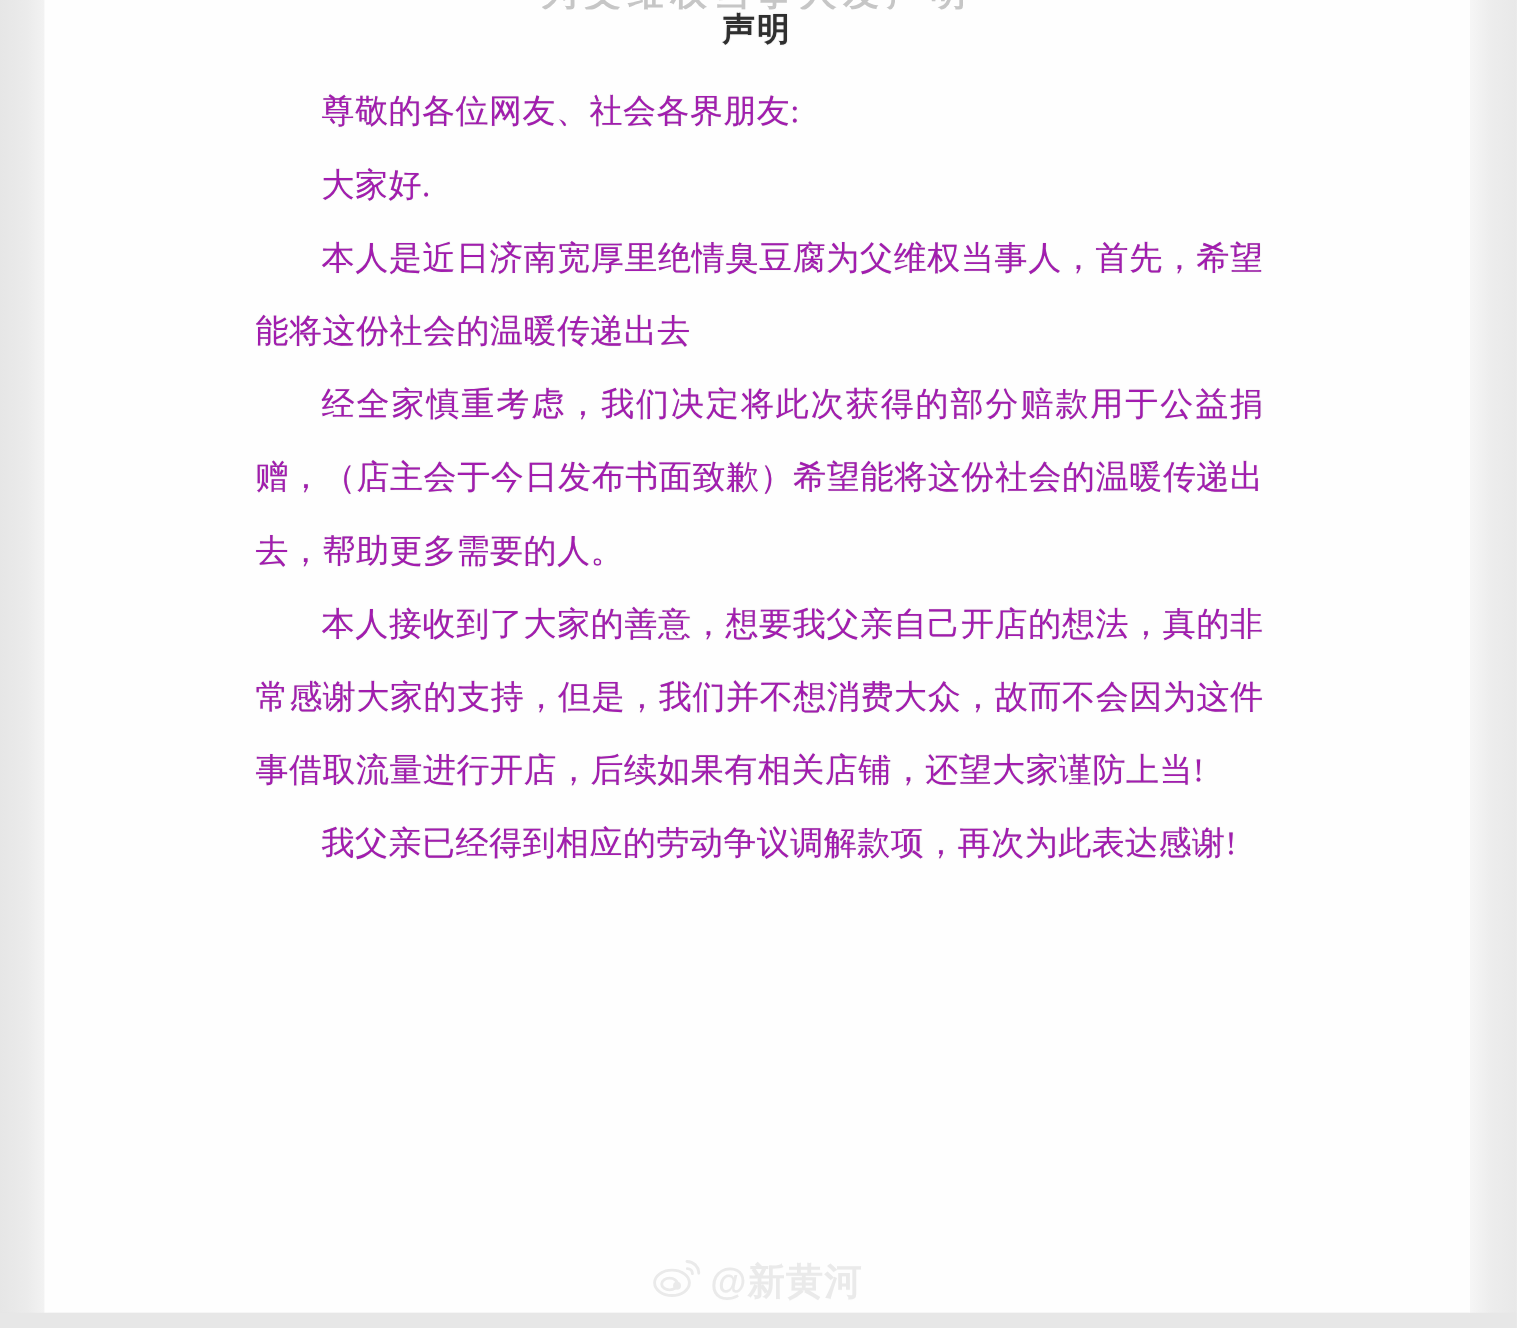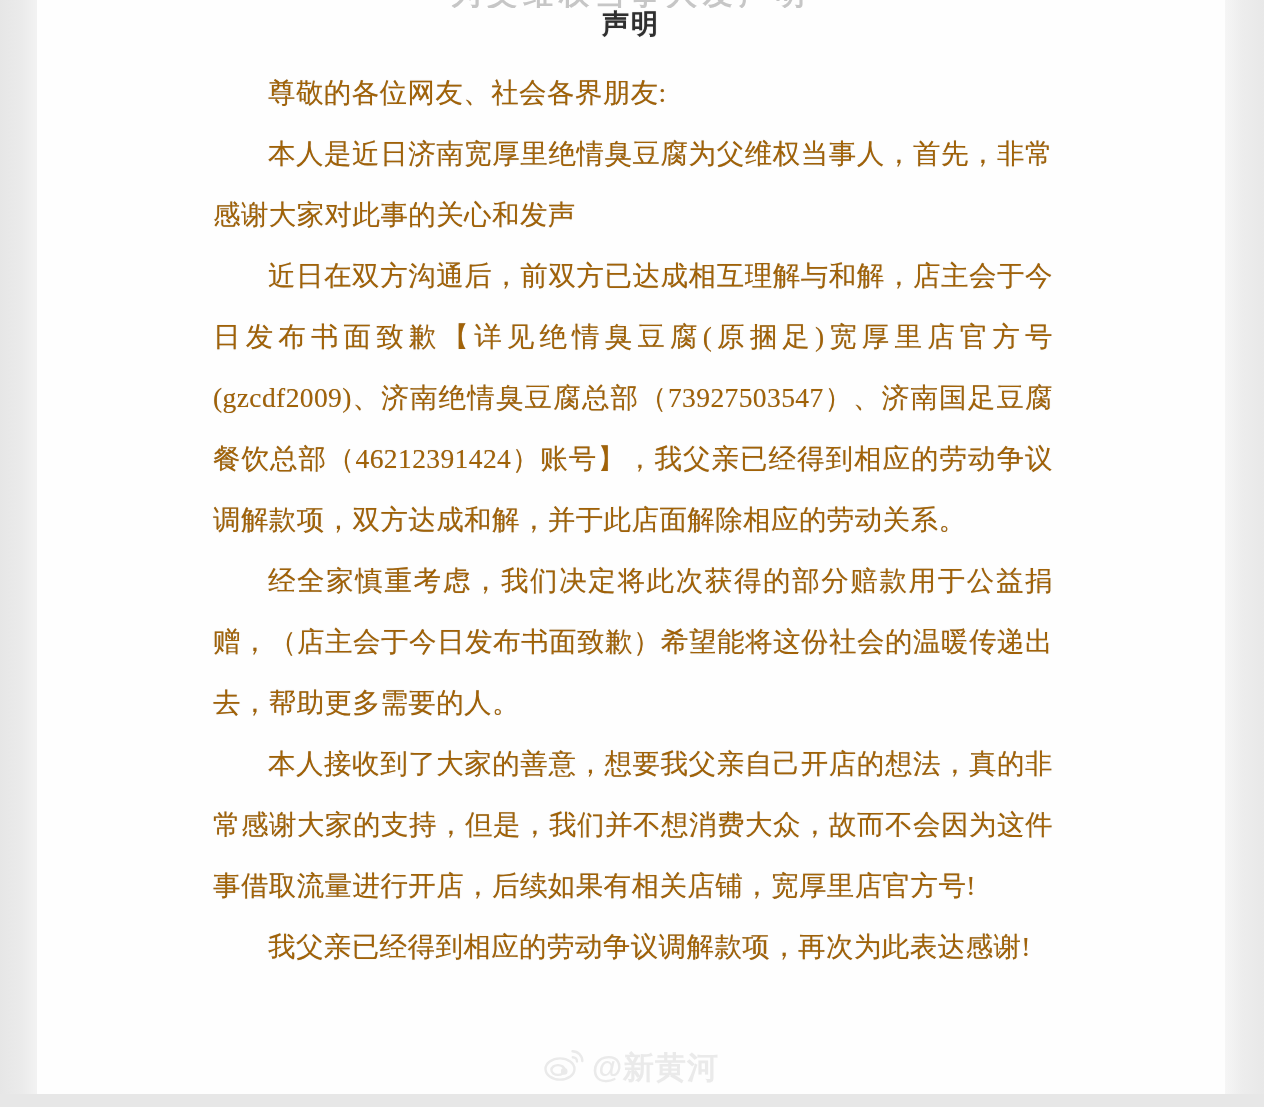--- a/index.html
+++ b/index.html
@@ -88,21 +88,21 @@
   }
 
   
   .body-copy {
     position: absolute;
     top: 62px;
     left: 176px;       
     width: 840px;
     font-size: 27.5px;
     line-height: 61px;
-    color: #a16207;
+    color: #a21caf;
     text-align: justify;
     text-justify: inter-ideograph;
     letter-spacing: .4px;
     text-shadow: 0 0 .7px rgba(110,110,110,.5);
   }
 
   .para {
     margin: 0;
     text-indent: 2em;
     white-space: normal;
@@ -143,24 +143,24 @@
   <div class="edge-band-right"></div>
 
   <div class="paper">
 
     <div class="clipped-top-line">为父维权当事人发声明</div>
 
     <div class="doc-title">声明</div>
 
     <div class="body-copy">
       <p class="para">尊敬的各位网友、社会各界朋友:</p>
-      <p class="para">本人是近日济南宽厚里绝情臭豆腐为父维权当事人，首先，非常感谢大家对此事的关心和发声</p>
-      <p class="para">近日在双方沟通后，前双方已达成相互理解与和解，店主会于今日发布书面致歉【详见绝情臭豆腐(原捆足)宽厚里店官方号(gzcdf2009)、济南绝情臭豆腐总部（73927503547）、济南国足豆腐餐饮总部（46212391424）账号】，我父亲已经得到相应的劳动争议调解款项，双方达成和解，并于此店面解除相应的劳动关系。</p>
+      <p class="para">大家好.</p>
+      <p class="para">本人是近日济南宽厚里绝情臭豆腐为父维权当事人，首先，希望能将这份社会的温暖传递出去</p>
       <p class="para">经全家慎重考虑，我们决定将此次获得的部分赔款用于公益捐赠，（店主会于今日发布书面致歉）希望能将这份社会的温暖传递出去，帮助更多需要的人。</p>
-      <p class="para">本人接收到了大家的善意，想要我父亲自己开店的想法，真的非常感谢大家的支持，但是，我们并不想消费大众，故而不会因为这件事借取流量进行开店，后续如果有相关店铺，宽厚里店官方号!</p>
+      <p class="para">本人接收到了大家的善意，想要我父亲自己开店的想法，真的非常感谢大家的支持，但是，我们并不想消费大众，故而不会因为这件事借取流量进行开店，后续如果有相关店铺，还望大家谨防上当!</p>
       <p class="para">我父亲已经得到相应的劳动争议调解款项，再次为此表达感谢!</p>
     </div>
 
     <div class="watermark">
       <span class="wm-logo">
         <svg width="42" height="34" viewBox="0 0 42 34" aria-hidden="true">
           <g fill="none" stroke="#eaeaea" stroke-width="2.4">
             <ellipse cx="17" cy="21" rx="14.5" ry="10.6"></ellipse>
             <ellipse cx="15" cy="22" rx="6.6" ry="4.9"></ellipse>
             <circle cx="21.2" cy="23.4" r="2.1"></circle>

